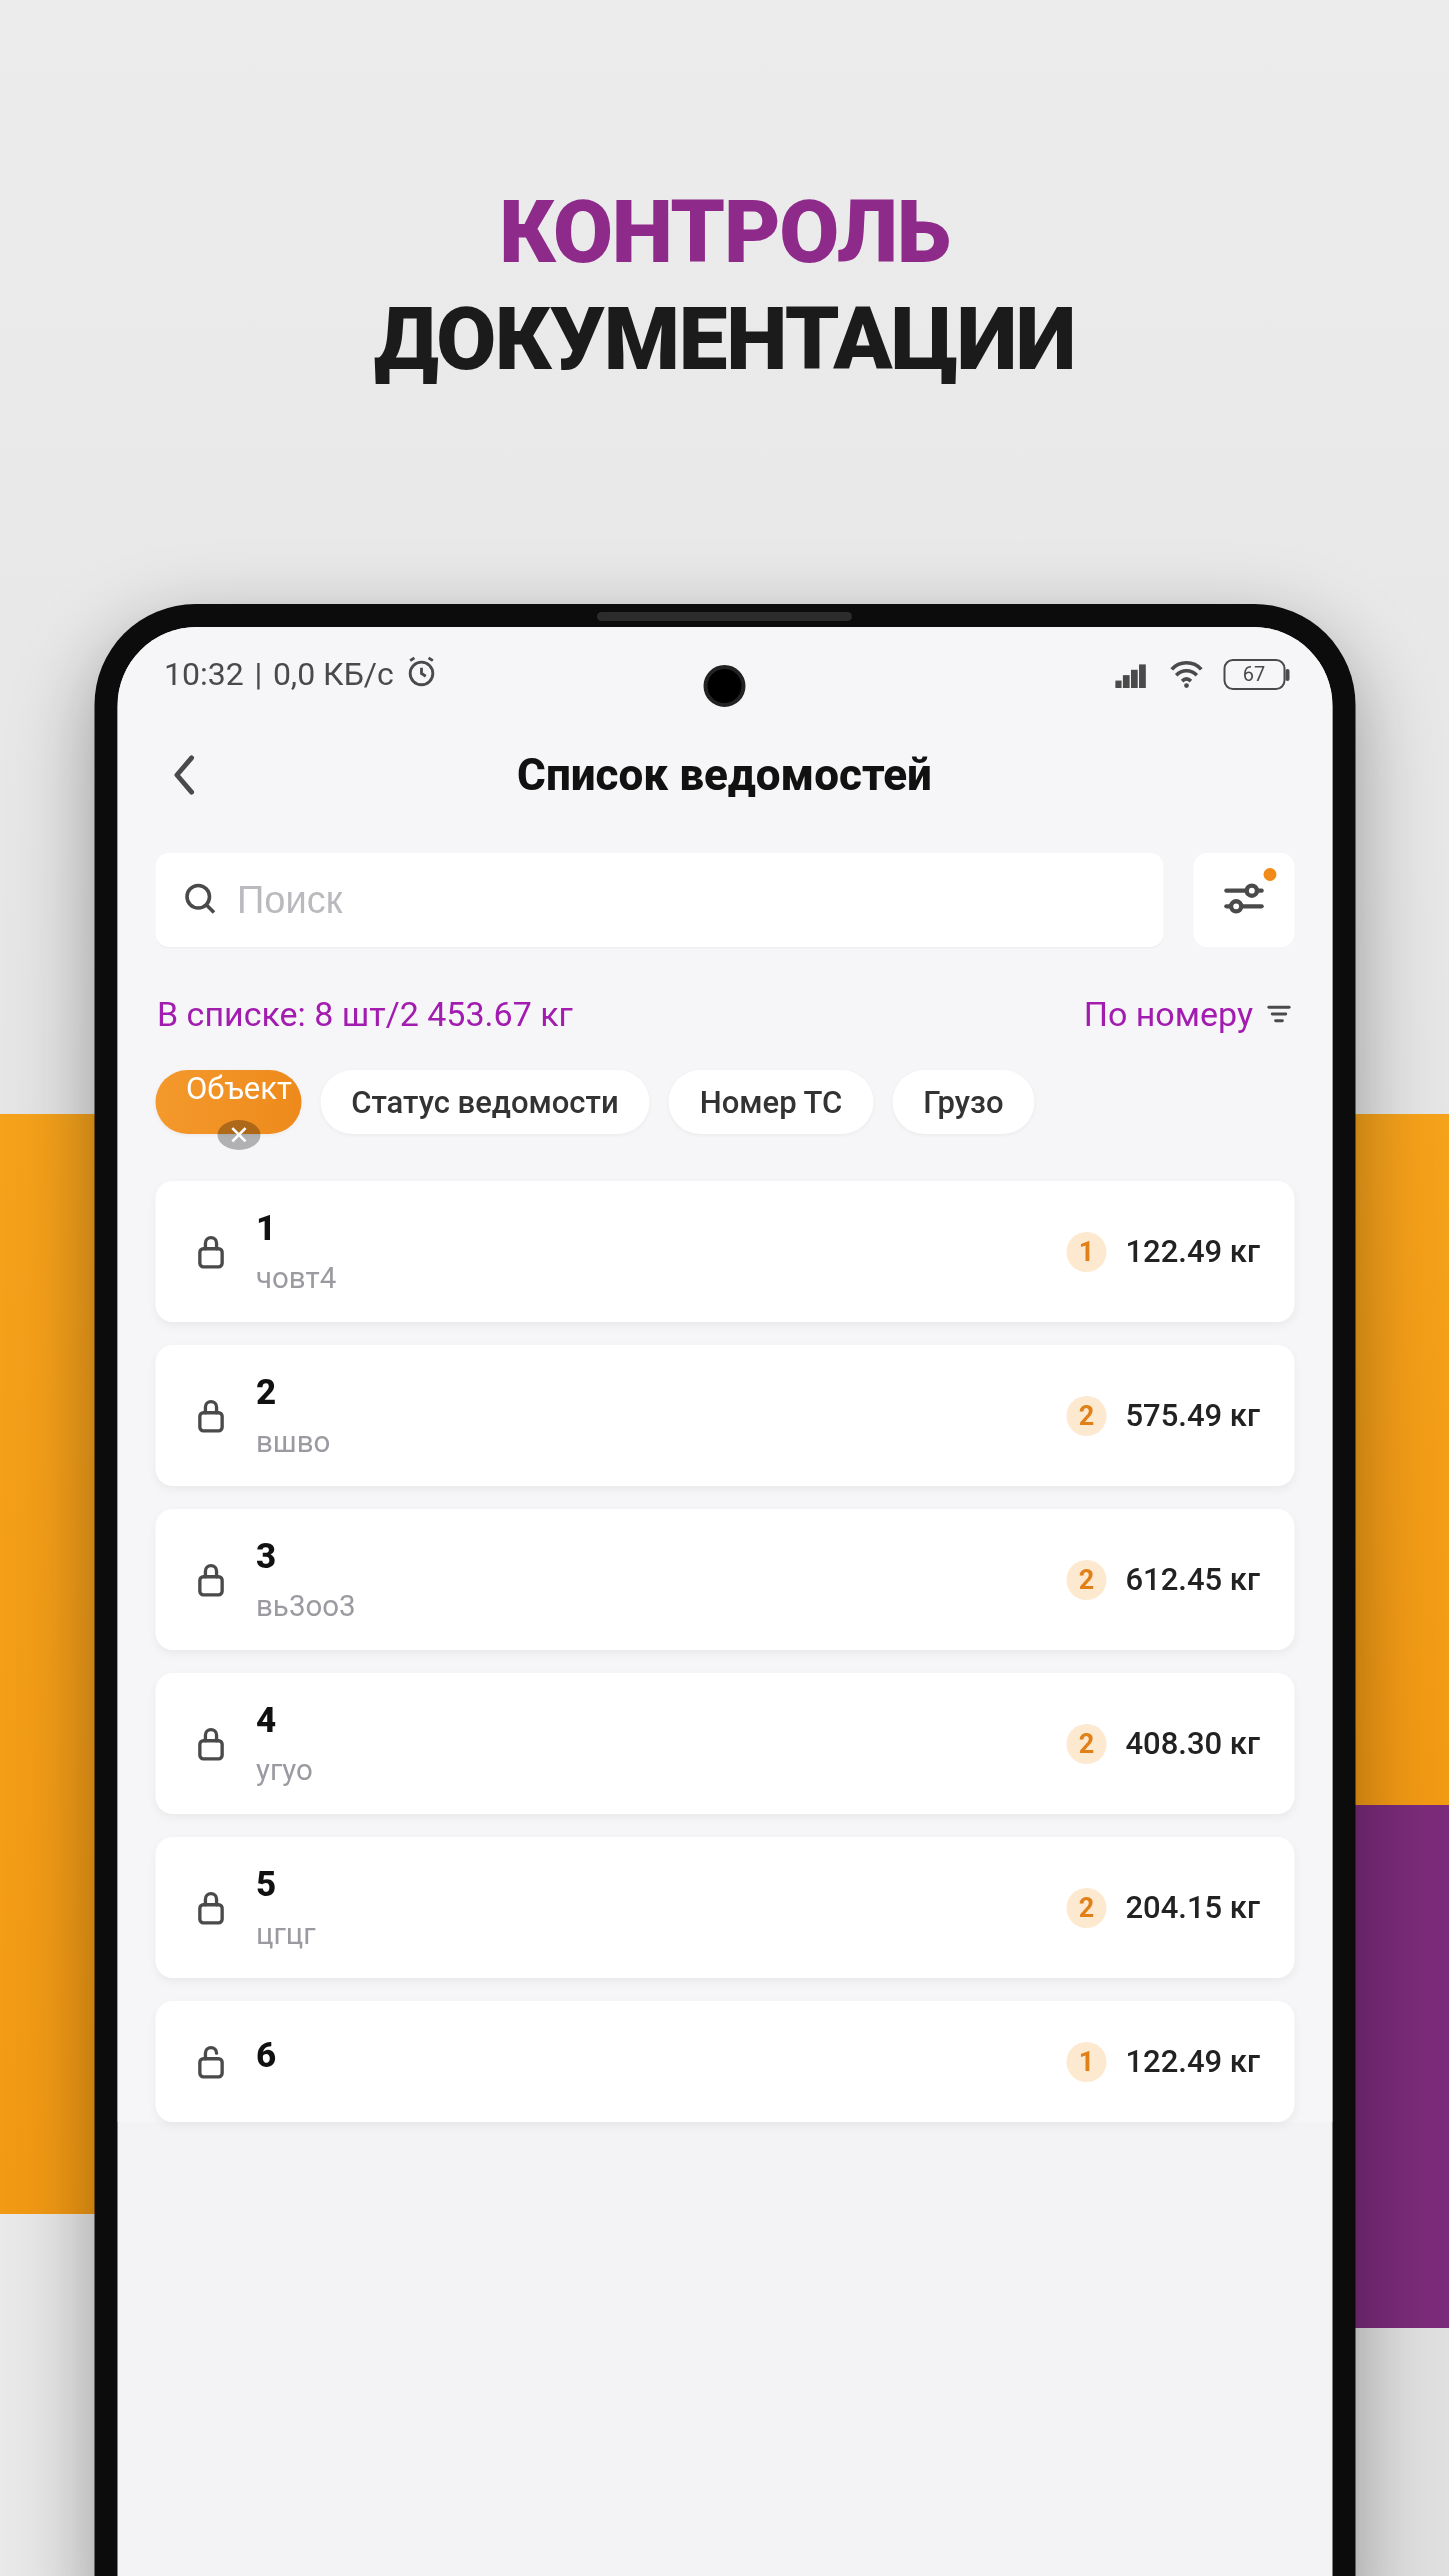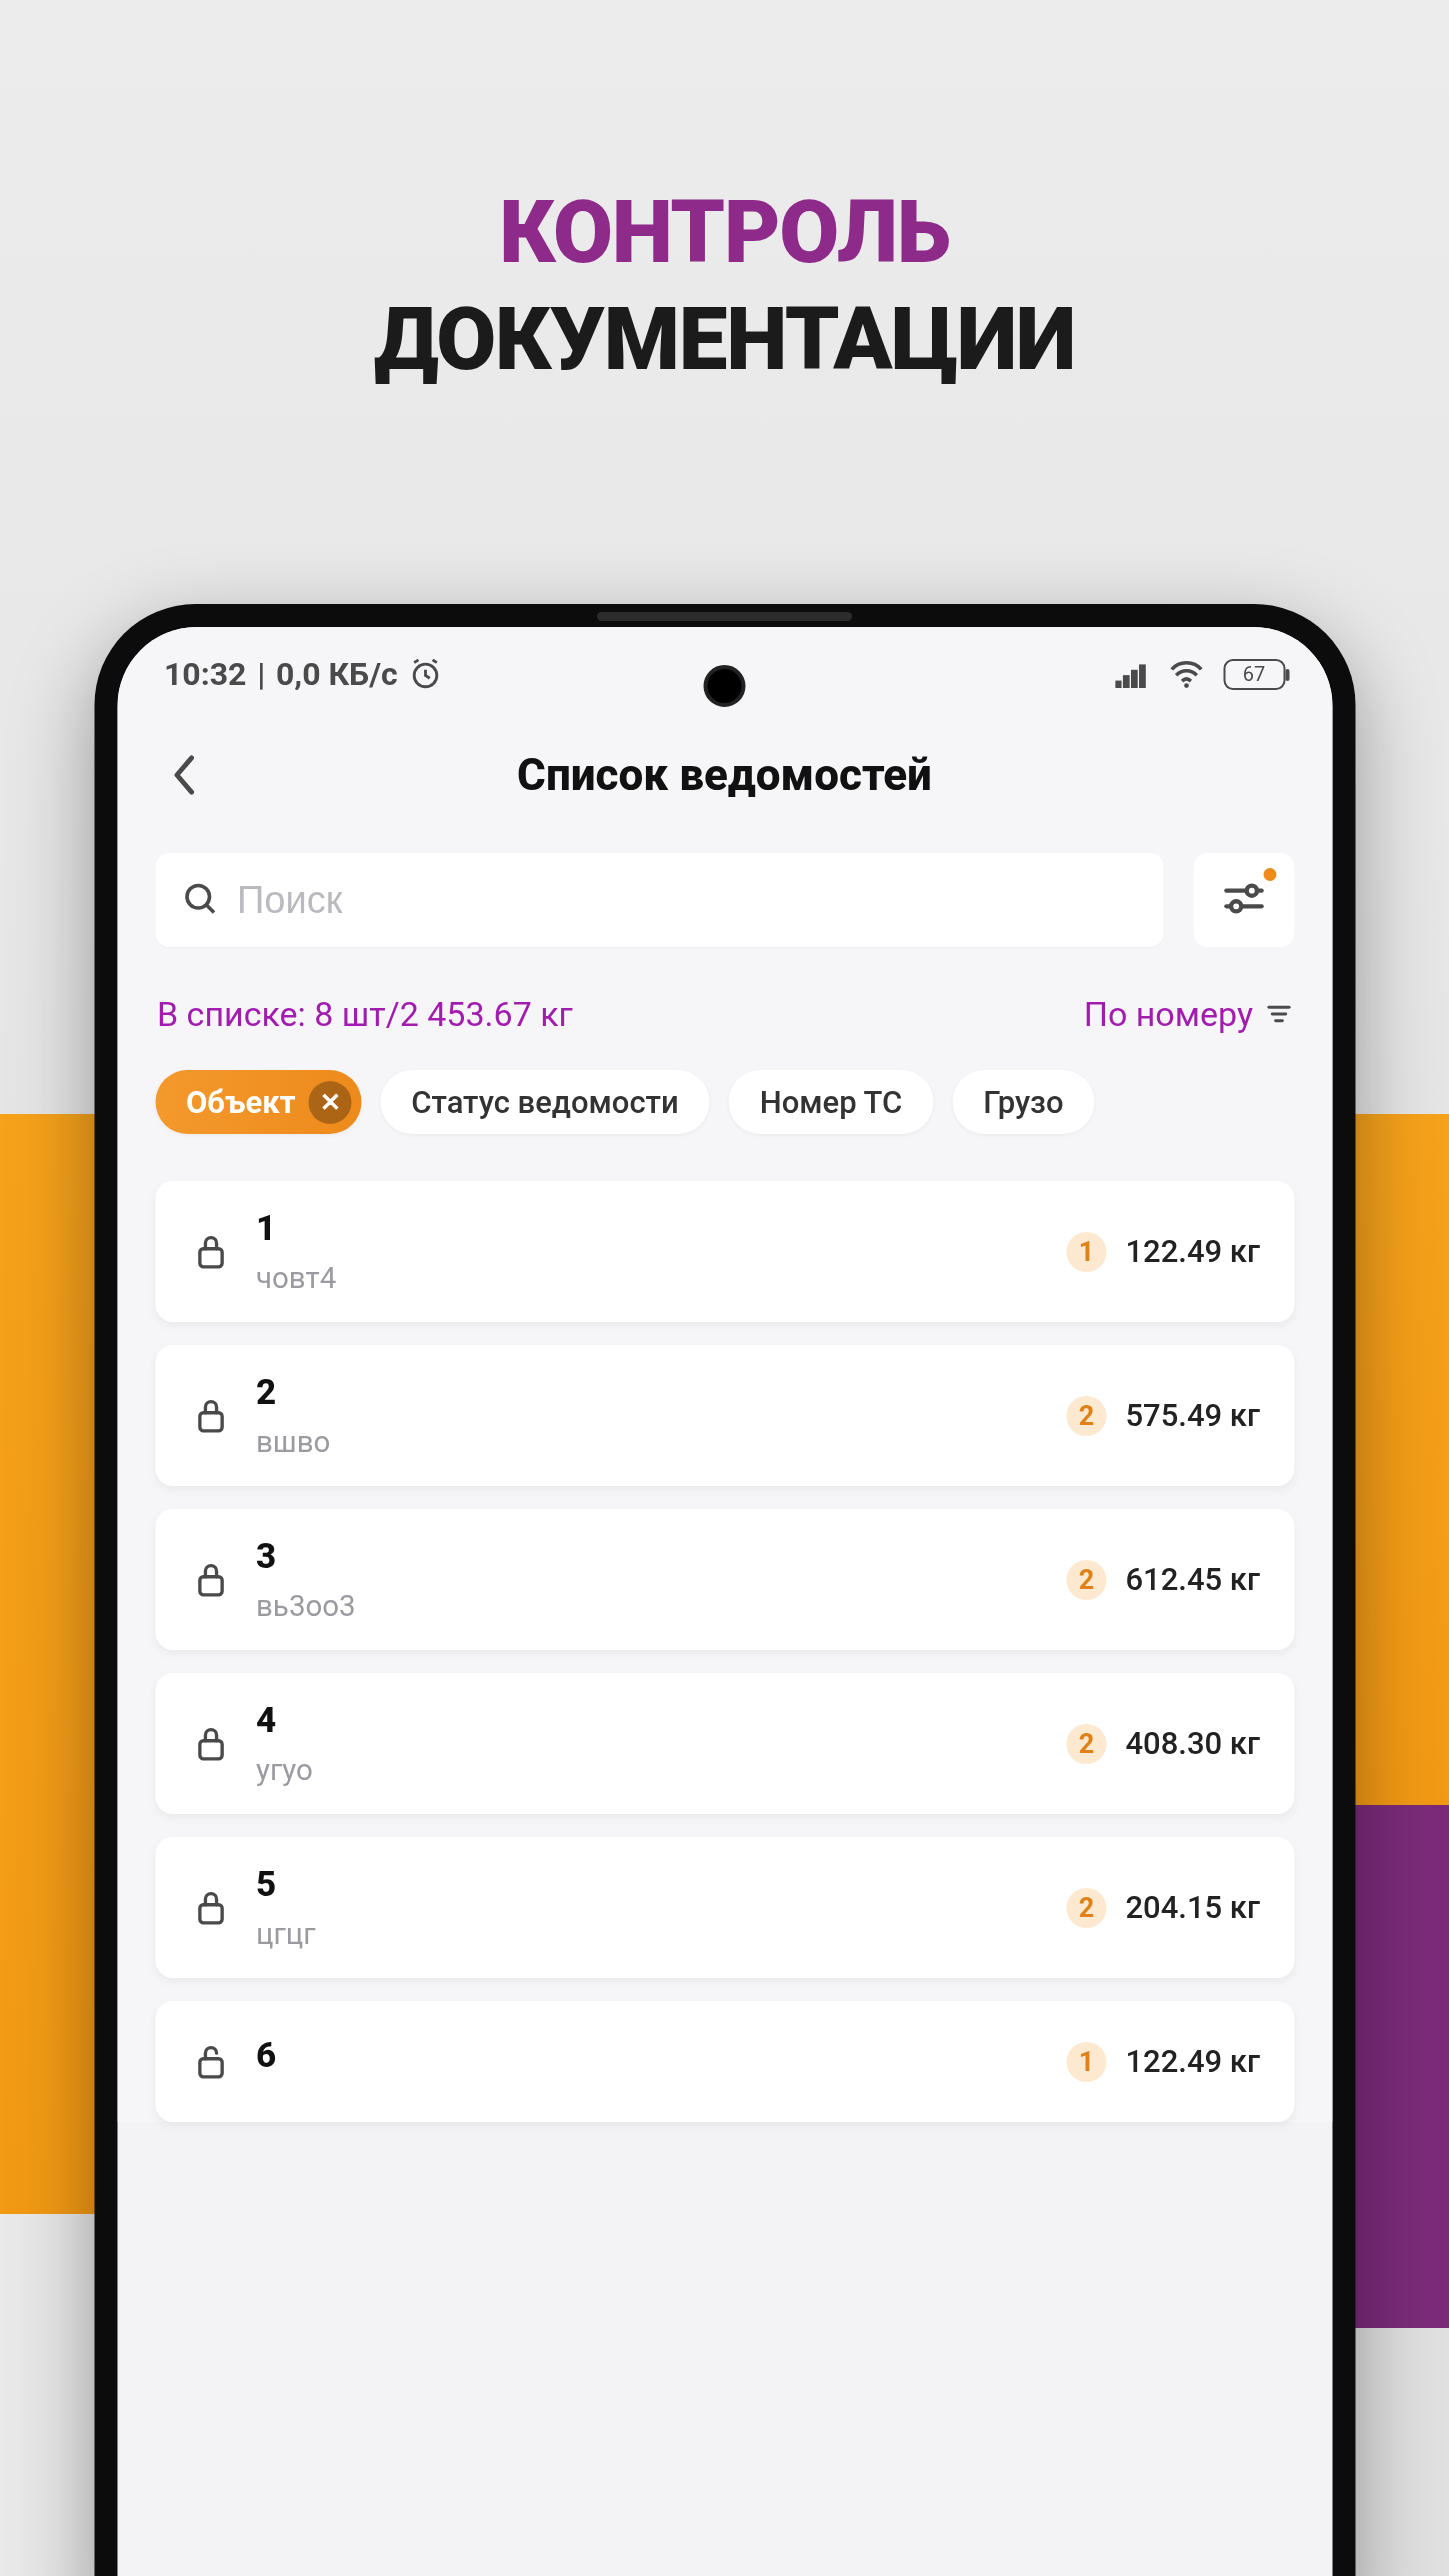--- a/index.html
+++ b/index.html
@@ -97,21 +97,21 @@
   .statusbar {
     height: 94px;
     display: flex;
     align-items: center;
     justify-content: space-between;
     padding: 0 47px 0 47px;
     font-size: 32px;
     color: #4a4a4a;
     background: #f6f6f8;
   }
-  .statusbar .left { display:flex; align-items:center; gap:10.7px; font-weight:700;}
+  .statusbar .left { display:flex; gap:10.7px; font-weight:400;}
   .statusbar .right { display:flex; align-items:center; gap:17.4px;text-align:center; }
   .alarm-icon svg, .sig svg, .wifi svg, .batt svg { display:block; }
   .batt {
     display:flex; align-items:center; justify-content:center;
     width: 62px; height: 31px;
     border: 2.7px solid #4a4a4a;
     border-radius: 9.4px;
     font-size: 20px;
     position: relative;
   }
@@ -199,22 +199,23 @@
     border-radius: 34px;
     background:#fff;
     color:#333;
     font-size:31px;
     font-weight:500;
     box-shadow: 0 1.3px 4px rgba(0,0,0,0.05);
   }
   .chip.active {
     background: linear-gradient(90deg,#f4992c,#ee8a1c);
     color:#fff;
-    font-weight:700;
+    font-weight:400;
     padding-right:9.4px;
+    flex-direction:column;
   }
   .chip .chip-close {
     width:43px; height:43px; border-radius:50%;
     background: rgba(0,0,0,0.28);
     display:flex; align-items:center; justify-content:center;
     color:#fff; font-size:25.5px;
   }
 
   
   .list {

